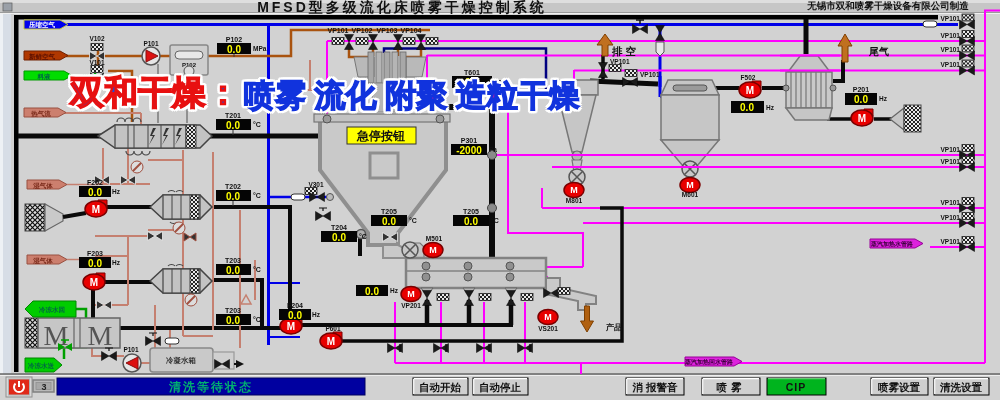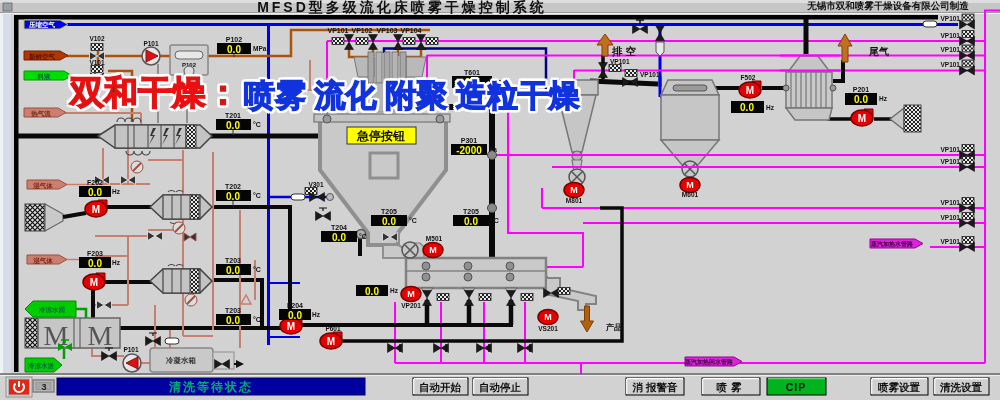--- a/index.html
+++ b/index.html
@@ -792,14 +792,14 @@
 </g>
 
 <line x1="780" y1="55.5" x2="840" y2="55.5" stroke="#ff00ff" stroke-width="2"></line>
 <line x1="780" y1="70.5" x2="840" y2="70.5" stroke="#ff00ff" stroke-width="2"></line>
 <line x1="550" y1="155" x2="730" y2="155" stroke="#ff00ff" stroke-width="2"></line>
 <line x1="552" y1="167" x2="730" y2="167" stroke="#ff00ff" stroke-width="2"></line>
 <line x1="574" y1="70" x2="574" y2="95" stroke="#ff00ff" stroke-width="2"></line>
 <line x1="660" y1="76" x2="660" y2="87" stroke="#0000e8" stroke-width="3"></line>
 </svg>
 
-<div class="wm" style="left:70px;top:75px;font-size:34px;line-height:1;color:#14532d;-webkit-text-stroke:1.4px #e81010;">双和干燥：</div>
+<div class="wm" style="left:70px;top:75px;font-size:34px;line-height:1;color:#1d4ed8;-webkit-text-stroke:1.4px #e81010;">双和干燥：</div>
 <div class="wm" style="left:244px;top:80px;font-size:31px;line-height:1;color:#a21caf;-webkit-text-stroke:1.4px #1133dd;">喷雾 流化 附聚 造粒干燥</div>
 
 </body></html>

